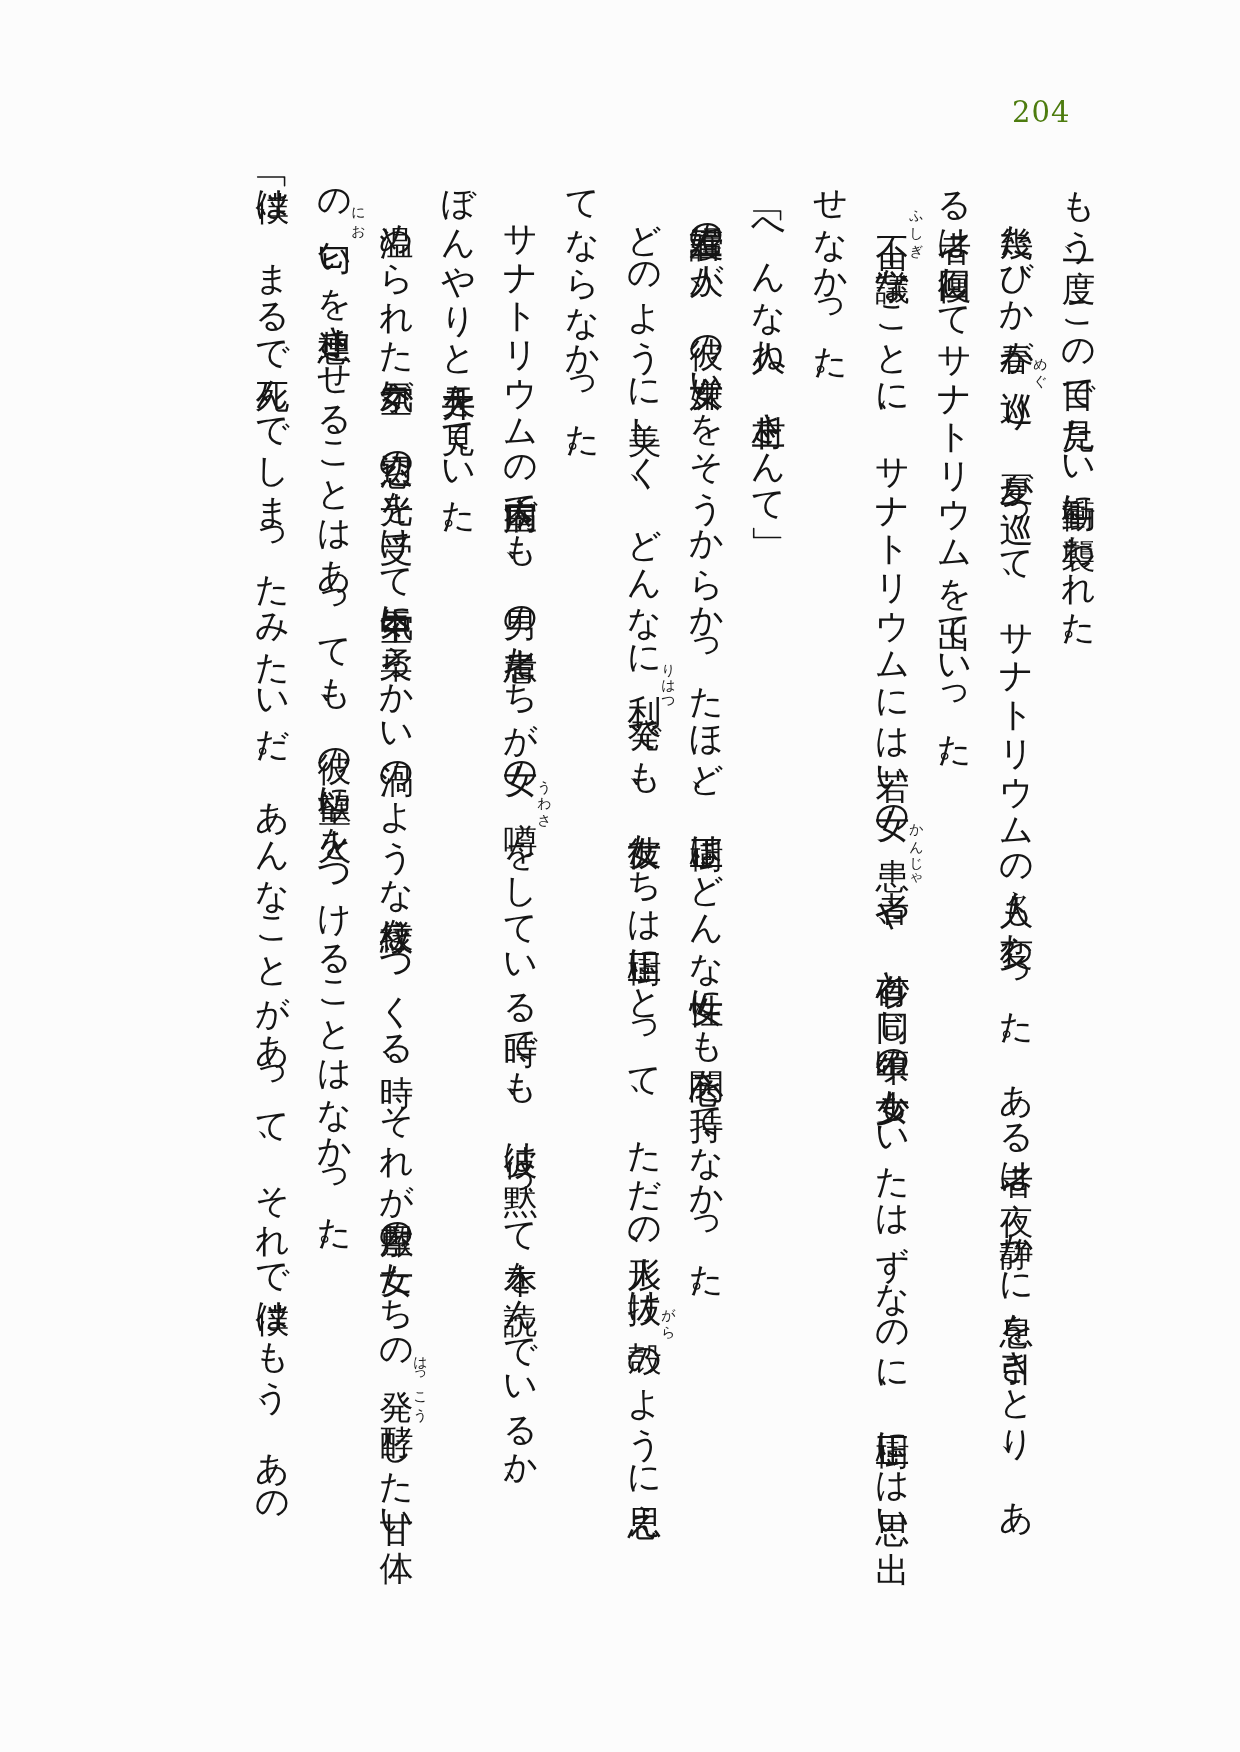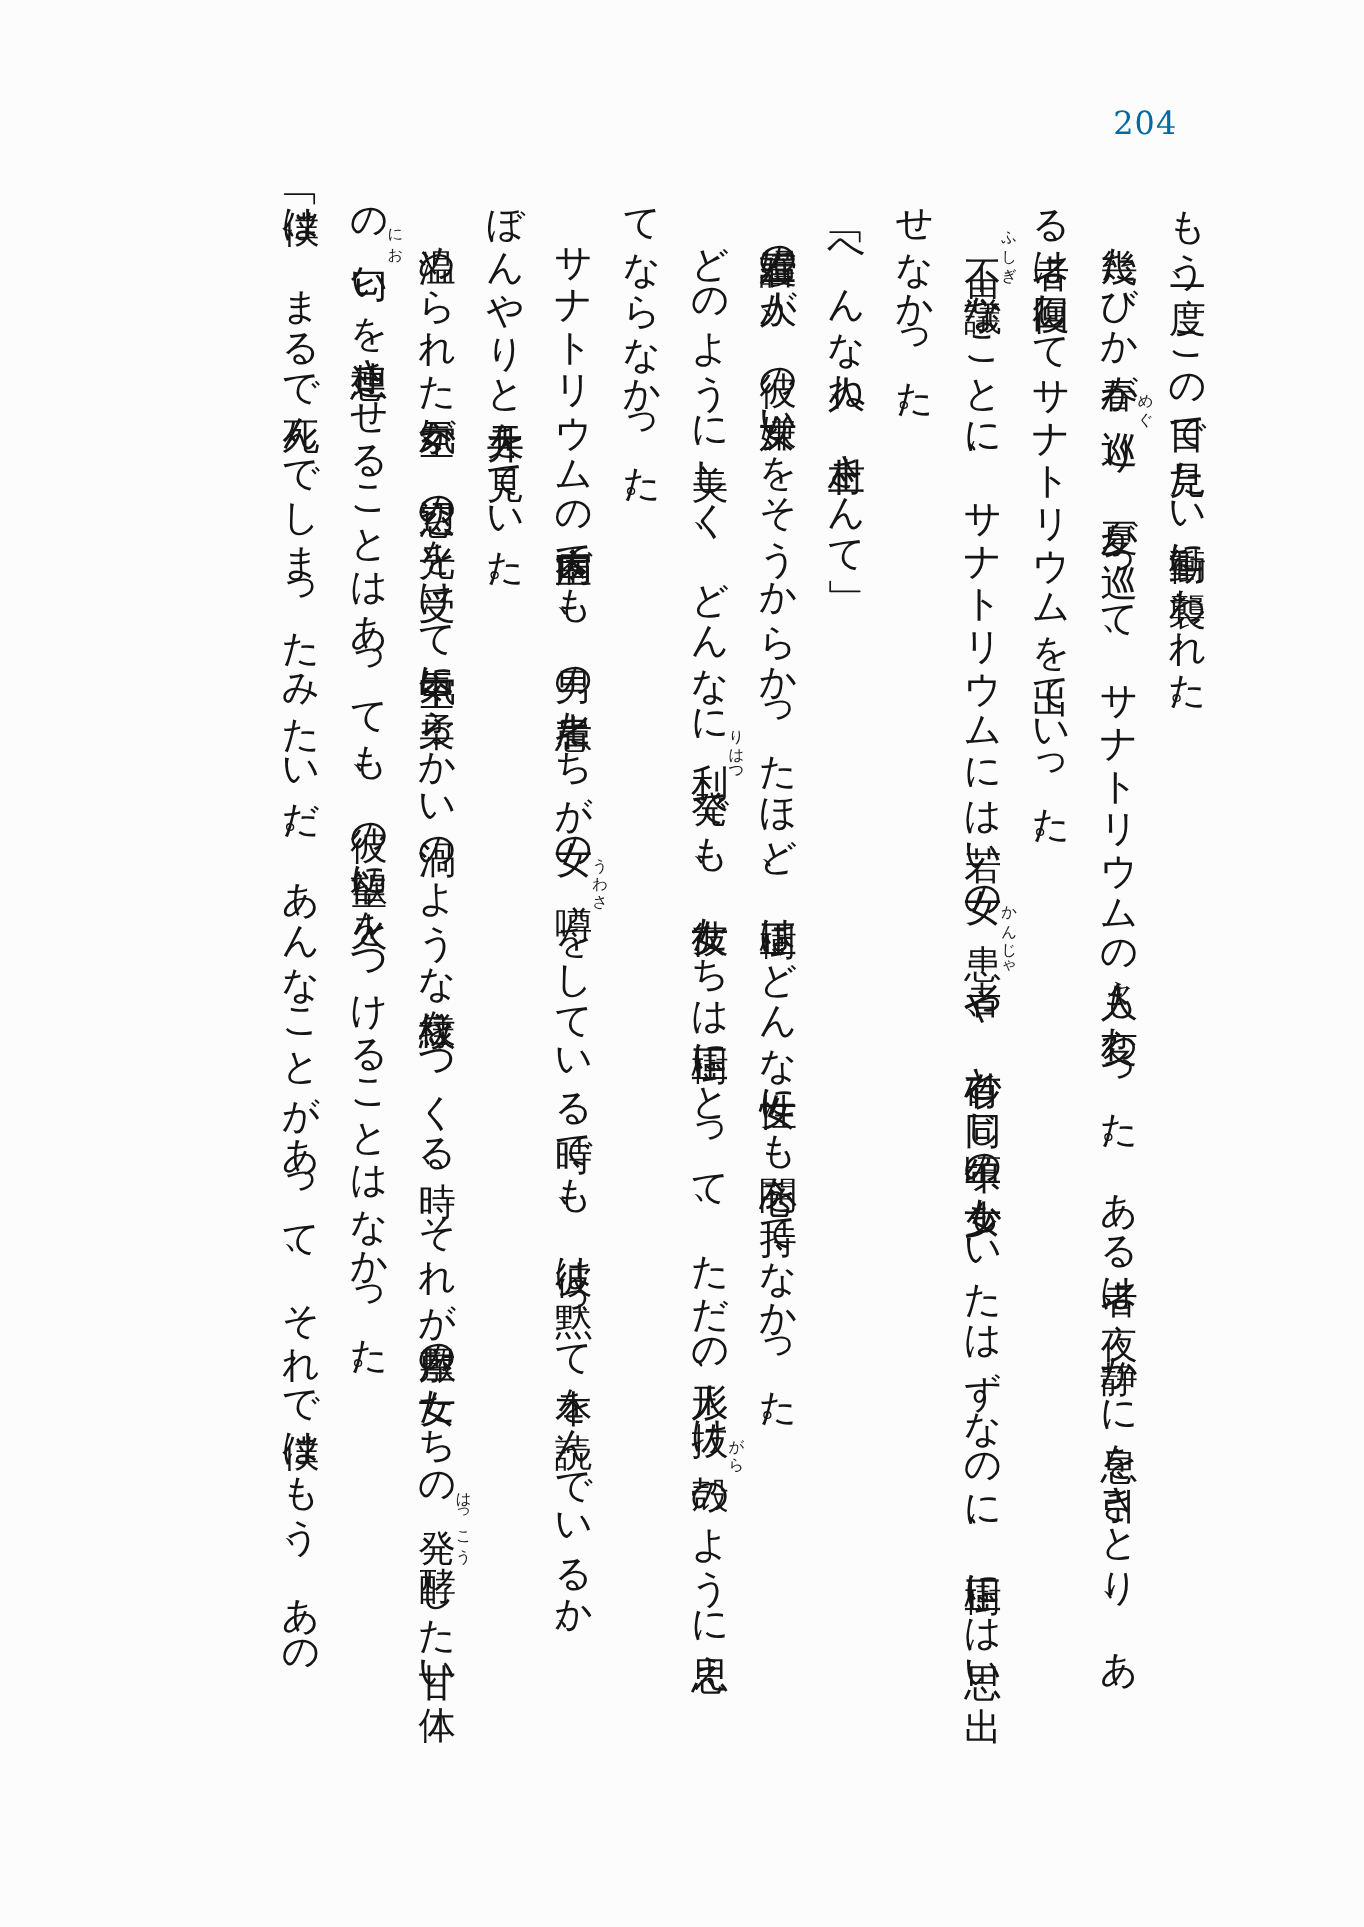--- a/index.html
+++ b/index.html
@@ -9,21 +9,21 @@
     background:#fcfcfc;
     overflow:hidden;
     font-family:"DejaVu Serif","Liberation Serif",serif;
     color:#161616;
   }
   .pagenum{
     position:absolute;
     top:95px;left:1012px;
     font-size:29px;
     letter-spacing:1px;
-    color:#0369a1;
+    color:#4d7c0f;
   }
   .body-text{
     position:absolute;
     top:166px;
     right:130px;
     height:1360px;
     writing-mode:vertical-rl;
     text-orientation:mixed;
     font-size:34px;
     line-height:62px;

